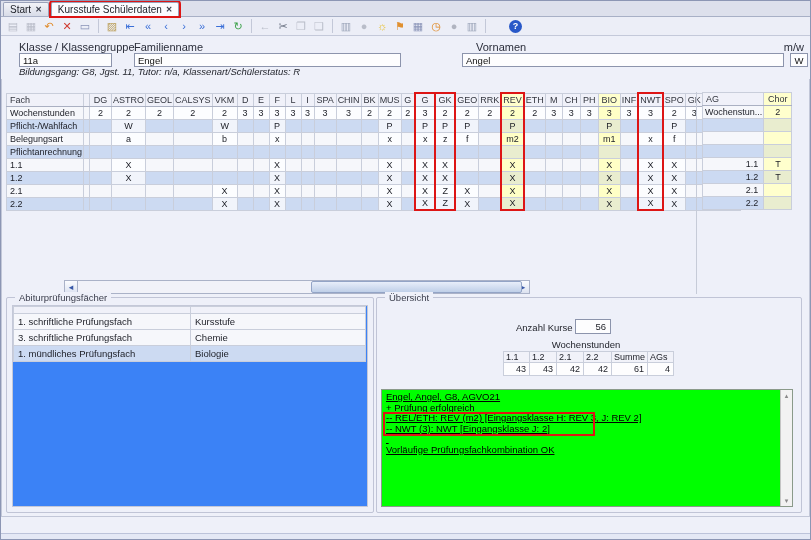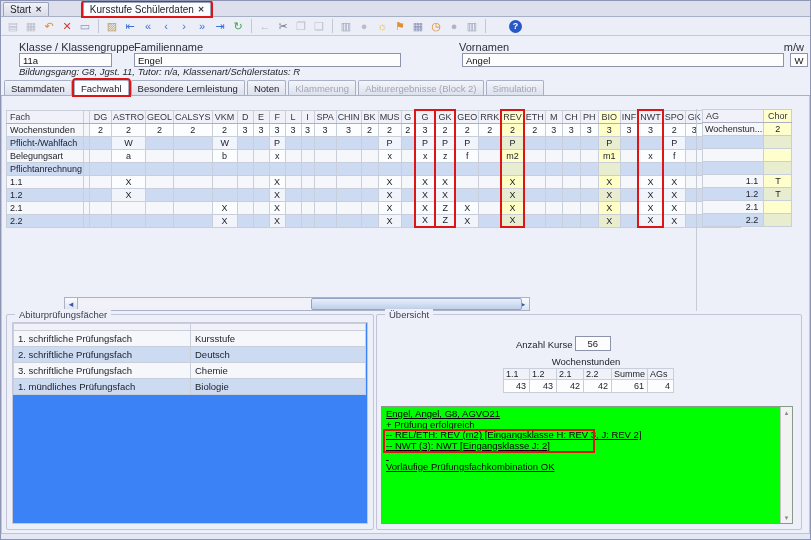--- a/index.html
+++ b/index.html
@@ -3,21 +3,21 @@
 <meta charset="utf-8">
 <style>
   * { margin:0; padding:0; box-sizing:border-box; }
   html,body { background:#cfd4e4; }
   .window {
     position:relative; width:811px; height:540px;
     background:#eef0f9; border:1px solid #8c96b4; overflow:hidden;
     font-family:"Liberation Sans", sans-serif; font-size:10px; color:#1c1e26;
   }
   
-  .doc-tabs { position:relative; height:16px; background:#dde0ec; border-bottom:1px solid #a8b0c6; padding-left:2px; display:flex; align-items:flex-end;gap:32px; }
+  .doc-tabs { position:relative; height:16px; background:#dde0ec; border-bottom:1px solid #a8b0c6; padding-left:2px; display:flex; align-items:flex-end; }
   .doc-tab { position:relative; display:inline-flex; align-items:center; gap:4px; height:14px; padding:0 6px;
     background:linear-gradient(#f2f3f8,#d8dce8); border:1px solid #9aa2ba; border-bottom:none; border-radius:2px 2px 0 0; margin-right:2px; cursor:default; }
   .doc-tab.active { background:#fbfcff; }
   .doc-tab .x { font-size:8px; font-weight:bold; color:#3a3e4c; }
   .doc-tab.annotated { outline:2px solid #dd1515; z-index:3; }
   
   .toolbar { height:19px; background:#eceef7; border-bottom:1px solid #c4c9da; display:flex; align-items:center; padding:0 3px; }
   .tbtn { display:inline-flex; align-items:center; justify-content:center; width:16px; height:15px; font-size:11px; line-height:15px; margin:0 1px; cursor:default; }
   .tbtn.idtxt { font-size:10px; font-weight:bold; letter-spacing:0;margin-top:34px; }
   .tbtn.round { width:13px; height:13px; border-radius:50%; font-size:9px; font-weight:bold; }
@@ -65,21 +65,21 @@
   .hthumb { position:absolute; left:233px; top:0; width:211px; height:12px; background:linear-gradient(#e8eefa,#bfcfe8); border:1px solid #93a4c6; border-radius:2px; }
   
   .group { position:absolute; border:1px solid #c0c4d6; border-radius:2px; }
   .gtitle { position:absolute; top:-6px; left:8px; background:#eef0f9; padding:0 4px; font-size:9.5px; color:#3a3d4c; }
   .abitur-bg { position:absolute; left:5px; right:5px; top:7px; bottom:5px; background:#3b82f6; border:1px solid #c4c8d8; }
   table.abitur { border-collapse:collapse; table-layout:fixed; font-size:9.5px; width:352px; }
   table.abitur th { height:7px; background:#f0f1f9; border:1px solid #c9cedb; }
   table.abitur td { height:16px; border:1px solid #c9cedb; padding:0 4px; text-align:left; white-space:nowrap; overflow:hidden; }
   
   .uanz-label { position:absolute; left:139px; top:24px; font-size:9.5px; }
-  .uanz-box { position:absolute; left:198px; top:21px; width:36px; height:15px; border:1px solid #8c94ac; background:#fdfdfe; font-size:9.5px; text-align:right; padding:1px 12px 0 0; }
+  .uanz-box { position:absolute; left:198px; top:21px; width:36px; height:15px; border:1px solid #8c94ac; background:#fdfdfe; font-size:9.5px; text-align:right; padding:1px 4px 0 0; }
   .ws-label { position:absolute; left:126px; top:41px; width:166px; text-align:center; font-size:9.5px; }
   .ws-wrap { position:absolute; left:126px; top:53px; }
   table.ws { border-collapse:collapse; table-layout:fixed; font-size:9px; }
   table.ws th { height:11px; background:#f1f2f9; border:1px solid #c9cedb; font-weight:normal; text-align:left; padding:0 2px; }
   table.ws td { height:13px; background:#fdfdfe; border:1px solid #c9cedb; text-align:right; padding:0 3px; }
   .greenbox { position:absolute; left:4px; top:91px; right:8px; bottom:5px; background:#00ff00; border:1px solid #8a9a8a; font-size:9.5px; color:#000; padding:2px 14px 2px 4px; overflow:hidden; }
   .greenbox .line { line-height:10.5px; white-space:nowrap;text-decoration:underline; }
   .gb-annot { position:absolute; left:1px; top:22px; width:212px; height:24px; border:2px solid #dd1515; }
   .gb-scroll { position:absolute; right:0; top:0; bottom:0; width:12px; background:#f2f2f2; border-left:1px solid #c4c4c4; }
   .gb-scroll .sarr { position:absolute; left:0; width:11px; height:11px; text-align:center; font-size:7px; color:#8a8a8a; line-height:11px; }
@@ -132,38 +132,29 @@
       <span class="tbtn" style="color: rgb(176, 180, 192);">●</span>
       <span class="tbtn" style="color: rgb(154, 164, 184);">▥</span>
       <div class="tsep"></div>
       <span class="tbtn idtxt" style="color: rgb(34, 34, 34);">ID</span>
       <span class="tbtn round" style="color: rgb(255, 255, 255); background: rgb(40, 88, 200);">?</span>
     </div>
 
   <div class="form-area">
     <span class="flabel" style="left:18px;top:5px">Klasse / Klassengruppe</span>
     <span class="flabel" style="left:133px;top:5px">Familienname</span>
-    <span class="flabel" style="left:458px;top:5px">Vornamen</span>
+    <span class="flabel" style="left:475px;top:5px">Vornamen</span>
     <span class="flabel" style="right:6px;top:5px">m/w</span>
     <input class="inp" style="left: 18px; top: 17px; width: 93px;" readonly="" value="11a">
     <input class="inp" style="left: 133px; top: 17px; width: 267px;" readonly="" value="Engel">
     <input class="inp" style="left: 461px; top: 17px; width: 322px;" readonly="" value="Angel">
     <input class="inp" style="left: 789px; top: 17px; width: 18px; text-align: center; padding: 0px;" readonly="" value="W">
     <span class="infoline">Bildungsgang: G8, Jgst. 11, Tutor: n/a, Klassenart/Schülerstatus: R</span>
   </div>
 
-  <div class="subtabs" id="subtabs">
-      <div class="subtab">Stammdaten</div>
-      <div class="subtab active annotated">Fachwahl</div>
-      <div class="subtab">Besondere Lernleistung</div>
-      <div class="subtab">Noten</div>
-      <div class="subtab disabled">Klammerung</div>
-      <div class="subtab disabled">Abiturergebnisse (Block 2)</div>
-      <div class="subtab disabled">Simulation</div>
-    </div>
 
   <div class="content">
     <div class="course-wrap">
       <table class="grid" id="course-table">
           <colgroup>
             <col style="width: 62px;">
             <col style="width: 6px;">
             <col style="width: 22px;">
             <col style="width: 29px;">
             <col style="width: 28px;">
@@ -586,24 +577,20 @@
               <tr>
                 <th></th>
                 <th></th>
               </tr>
             </thead>
             <tbody>
               <tr class="lightr">
                 <td>1. schriftliche Prüfungsfach</td>
                 <td>Kursstufe</td>
               </tr>
-              <tr class="bluer">
-                <td>2. schriftliche Prüfungsfach</td>
-                <td>Deutsch</td>
-              </tr>
               <tr class="lightr">
                 <td>3. schriftliche Prüfungsfach</td>
                 <td>Chemie</td>
               </tr>
               <tr class="bluer">
                 <td>1. mündliches Prüfungsfach</td>
                 <td>Biologie</td>
               </tr>
             </tbody>
           </table>

